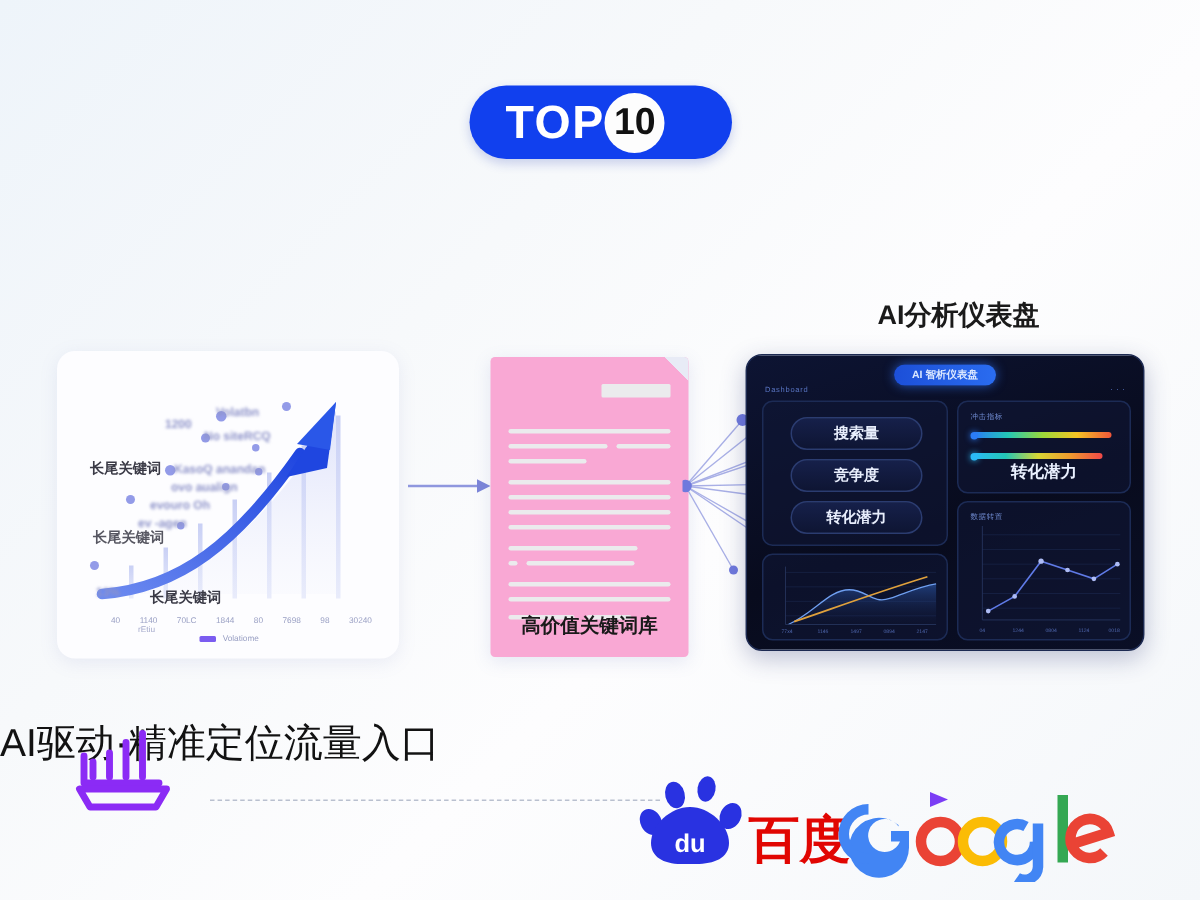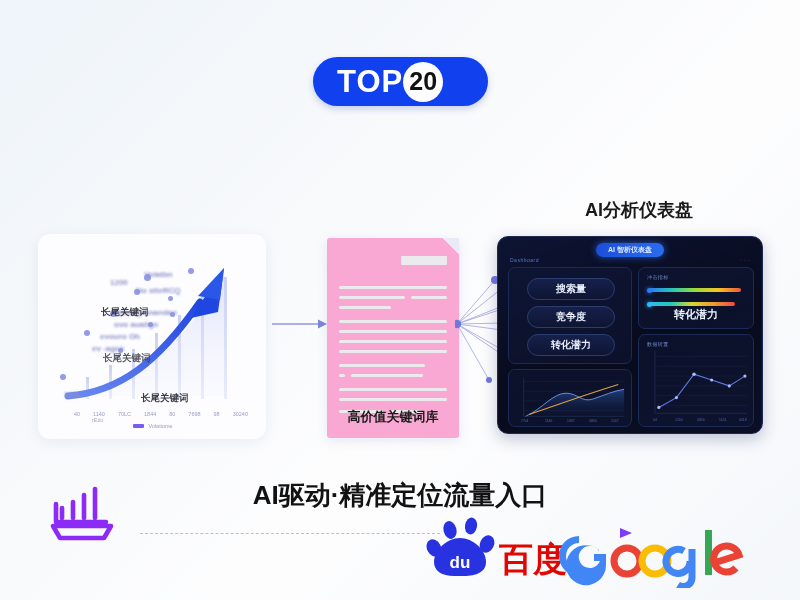--- a/index.html
+++ b/index.html
@@ -56,21 +56,20 @@
   .card-left .inner{ position:absolute; inset:10px 8px 8px 10px; }
   .bars{ position:absolute; left:28px; right:18px; bottom:32px; height:120px; }
   .bar{
     position:absolute; bottom:0; width:3px;
     background:linear-gradient(to bottom,#c9d0f5,#e9ecfb);
   }
   .arrow-svg{ position:absolute; inset:0; }
   .kw{
     position:absolute; font-size:9.5px; color:#3a3a46; white-space:nowrap;
     font-weight:bold;
-    margin-left:41px;
   }
   #kw1{ left:12px; top:62px; }
   #kw2{ left:14px; top:108px; opacity:.85; }
   #kw3{ left:52px; top:148px; }
   .blurtxt{
     position:absolute; font-size:8px; color:#8e93c9; white-space:nowrap;
     filter:blur(1.1px); font-weight:bold;
   }
   .dot{ position:absolute; border-radius:50%; background:#6f7ae0; opacity:.75; }
   .axis-lab{
@@ -154,38 +153,38 @@
   .gbar.g2{ background:linear-gradient(90deg,#2bbbf6,#23c7b6,#d7d634,#f09a2e,#ef4848); }
   .gnode{ position:absolute; width:5px; height:5px; border-radius:50%; background:#2b7cf6; box-shadow:0 0 4px #2b7cf6; }
   .grad-overlay{
     position:absolute; left:0; right:0; bottom:6px; text-align:center;
     font-size:11px; font-weight:bold; color:#eaf1ff; filter:blur(.35px);
   }
   .mini-axis{ position:absolute; font-size:3.4px; color:#4e66ac; filter:blur(.4px); }
 
   
   .bottom-title{
-    position:absolute; left:0; right:0; top:478px; text-align:center;
-    font-size:26px; font-weight:bold; color:#121212; white-space:nowrap;
+    position:absolute; left:0; right:0; top:478px; 
+    font-size:26px; font-weight:normal; color:#121212; white-space:nowrap;
   }
   .chart-icon{ position:absolute; left:44px; top:482px; width:76px; height:62px; }
   .dotted{
     position:absolute; left:140px; top:533px; width:300px; height:1px;
     border-top:1px dashed #b9c0cf;
   }
   .logos{ position:absolute; left:424px; top:516px; width:320px; height:72px; }
 </style>
 </head>
 <body>
 
 <div class="stage">
 
   <div class="top-pill">
     <span class="tlabel">TOP</span>
-    <span class="tnum">20</span>
+    <span class="tnum">10</span>
   </div>
 
 
   <div class="sec-title" id="title-right">AI分析仪表盘</div>
 
   <div class="card-left">
     <div class="inner">
 
       <div class="bars">
         <div class="bar" style="left:6%;height:22px"></div>

